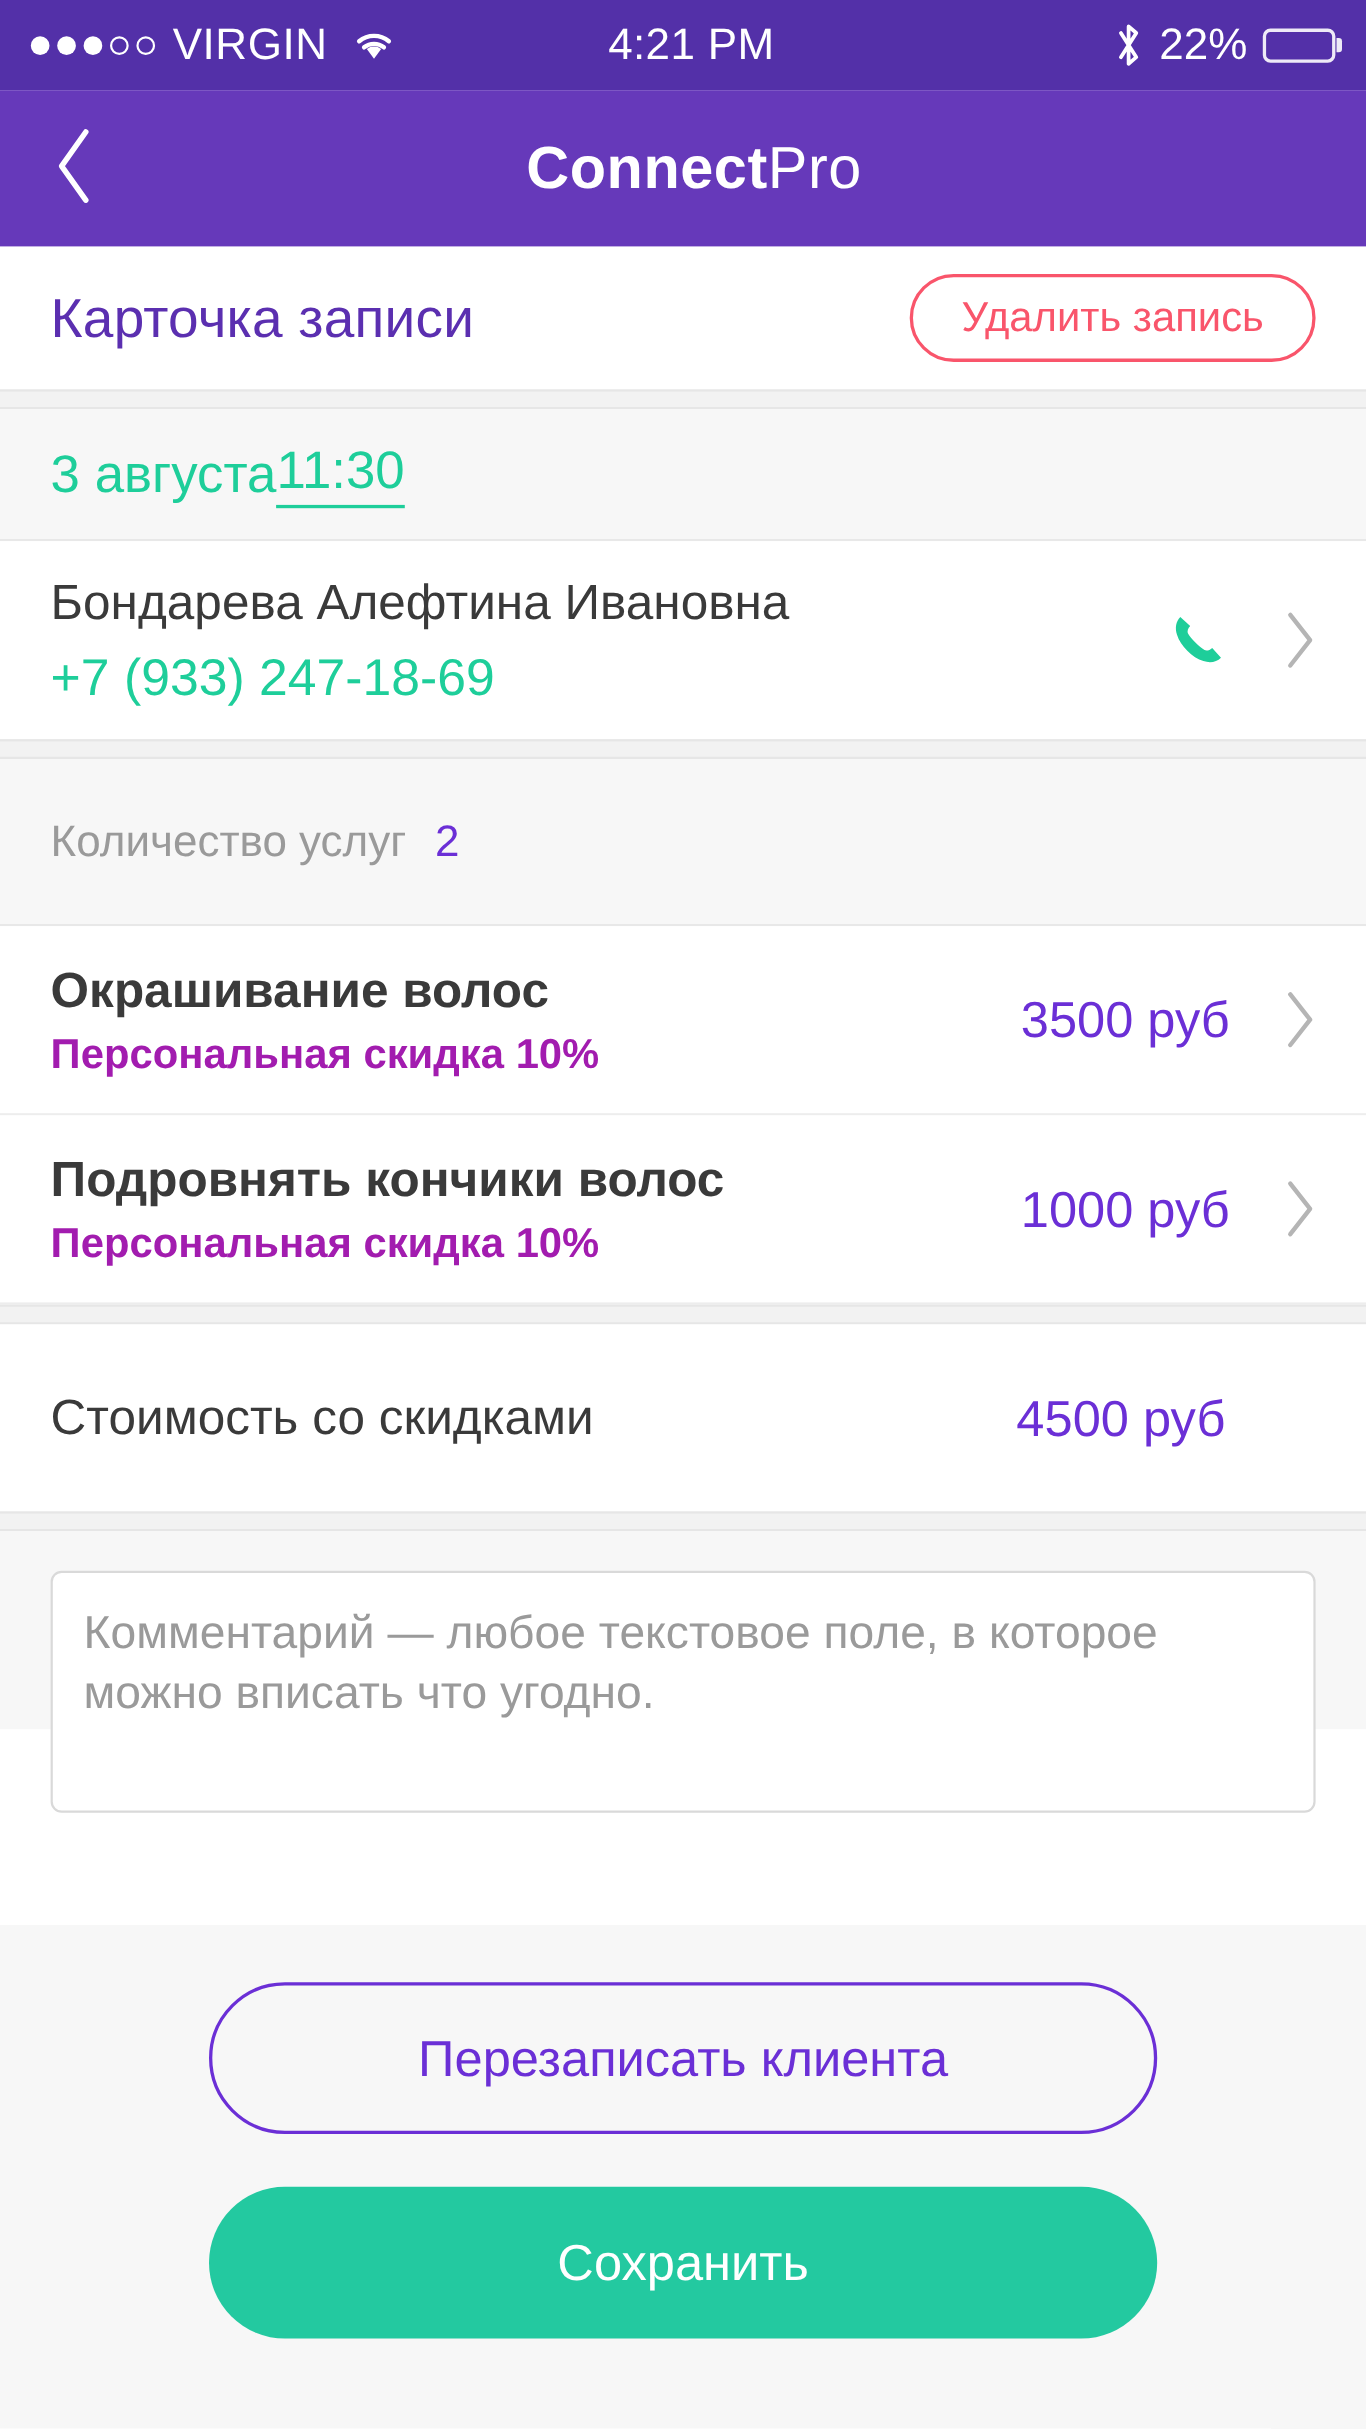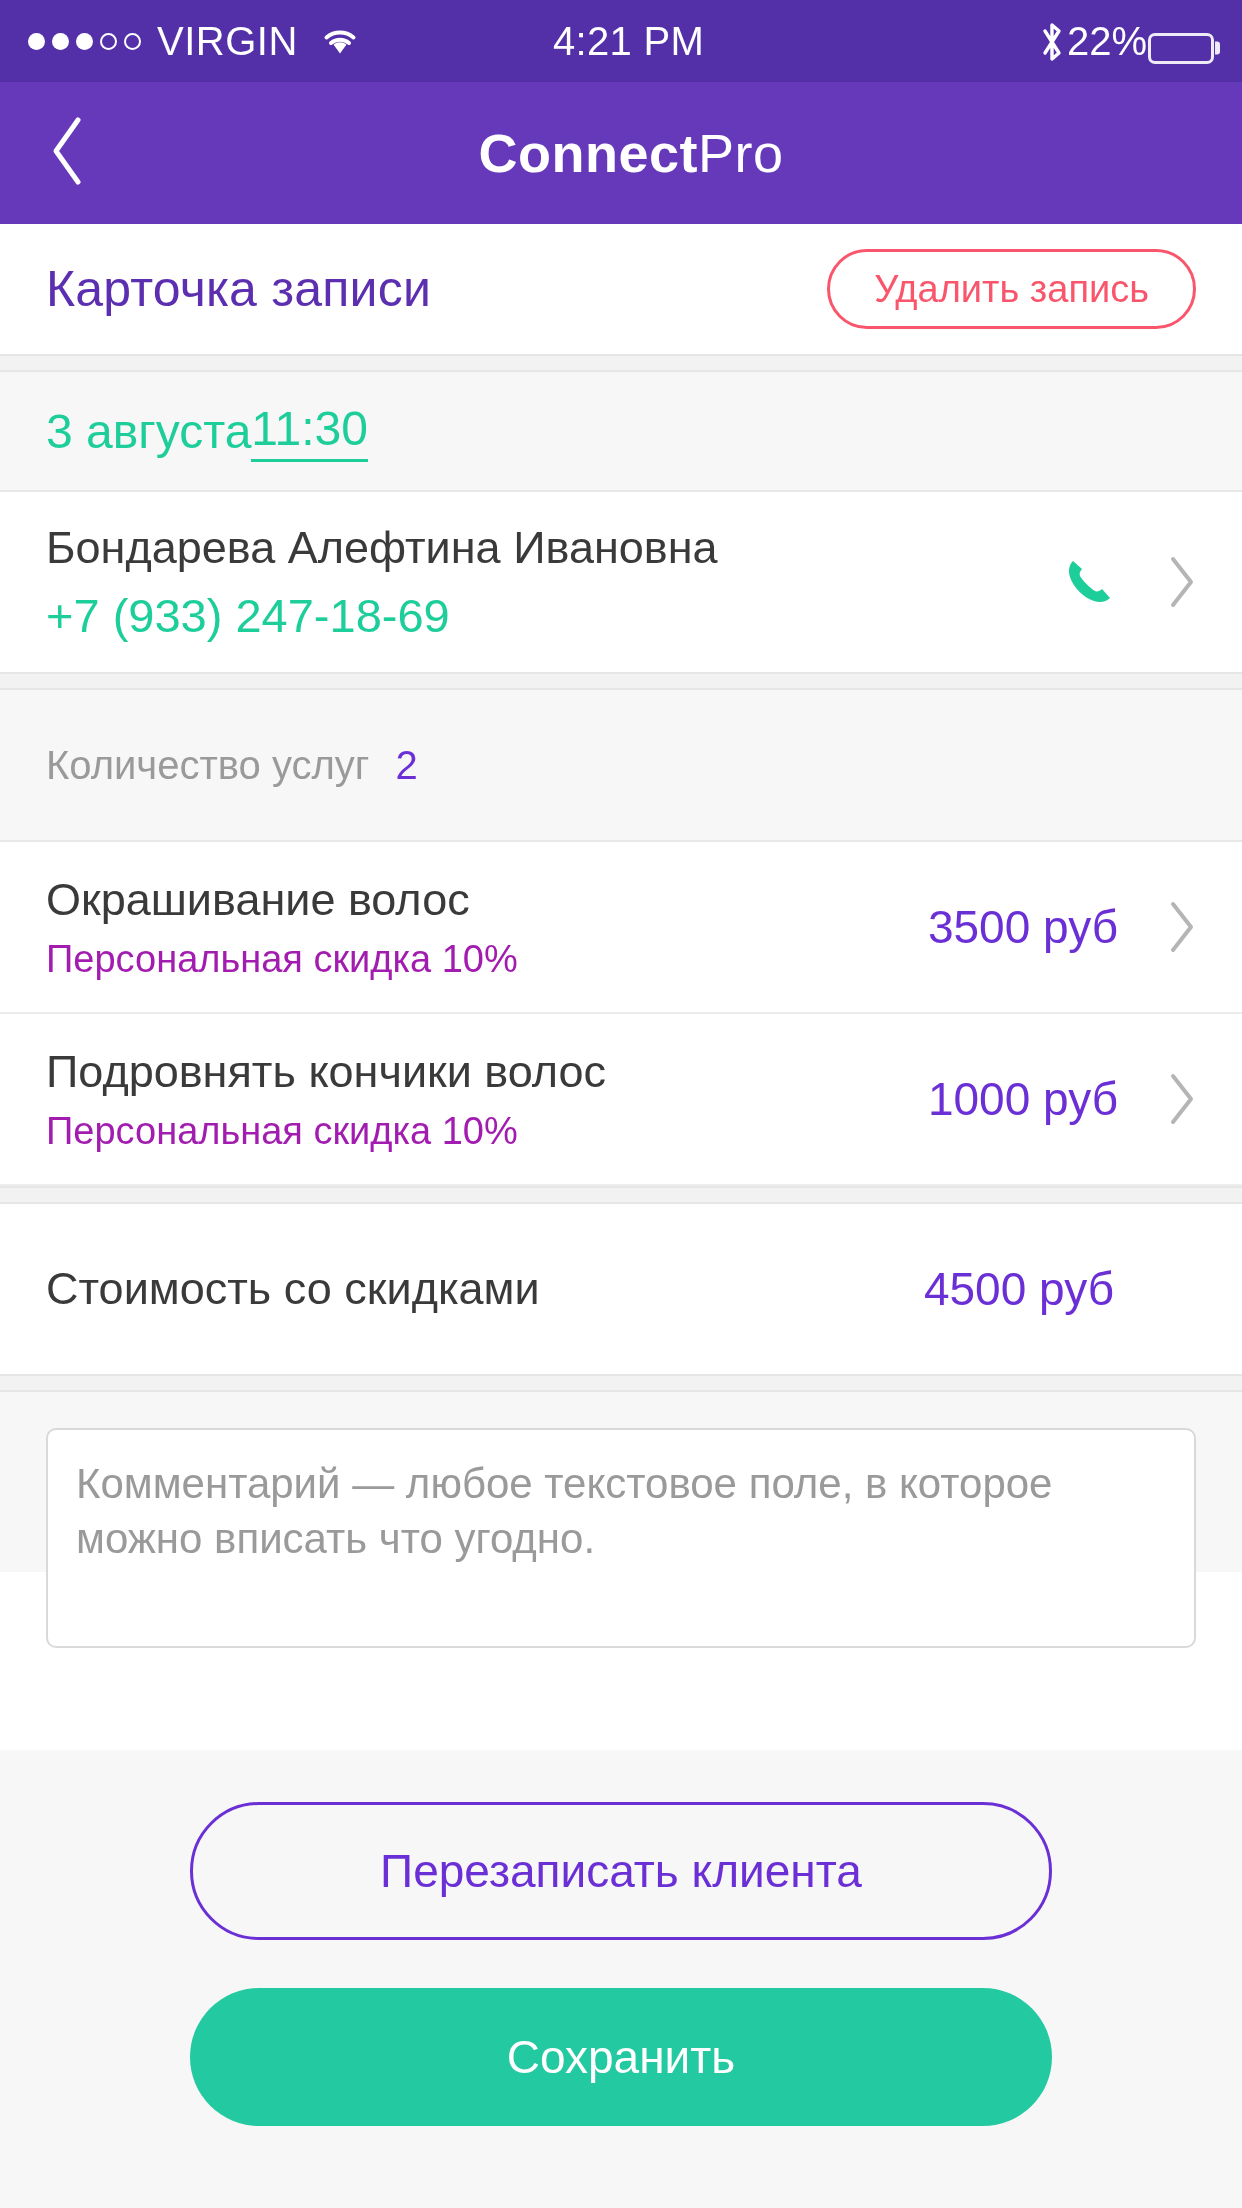--- a/index.html
+++ b/index.html
@@ -55,22 +55,22 @@
     position: absolute;
     left: 15px; right: 0;
     text-align: center;
     font-size: 40px;
     letter-spacing: 0.3px;
   }
 
   .sb-right {
     margin-left: auto;
     display: flex;
-    align-items: flex-end;
-    gap: 1px;
+    align-items: center;
+    gap: 14px;
     position: relative;
     z-index: 2;
   }
   .bt-icon svg { display: block; }
   .batt-pct { font-size: 40px; }
   .batt {
     width: 66px; height: 31px;
     border: 3px solid rgba(255,255,255,0.9);
     border-radius: 7px;
     position: relative;
@@ -215,21 +215,21 @@
   .svc-row {
     height: 172px;
     display: flex;
     align-items: center;
     padding: 0 40px 0 46px;
     background: #ffffff;
     border-bottom: 2px solid #EDEDED;
     cursor: pointer;
   }
   .svc-row:last-of-type { border-bottom: none; }
-  .svc-left { flex: 1; display: flex; flex-direction: column; gap: 12px; }
+  .svc-left { flex: 1; display: flex; flex-direction: column; gap: 12px; font-weight: bold; }
   .svc-name {
     font-size: 45px;
     color: #3A3A3A;
   }
   .svc-disc {
     font-size: 38px;
     color: #a21caf;
   }
   .svc-price {
     font-size: 46px;

